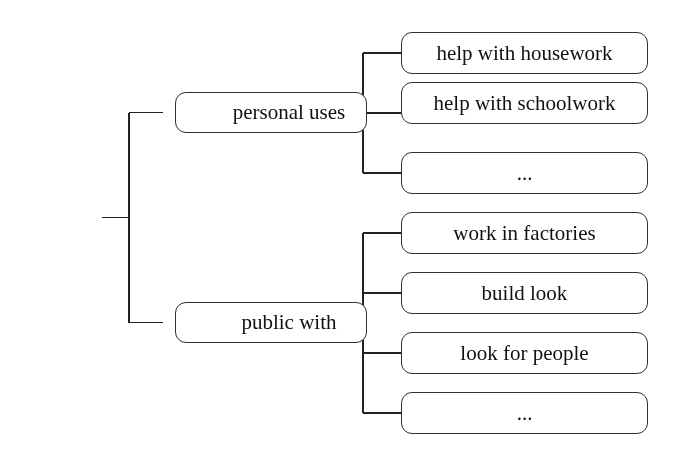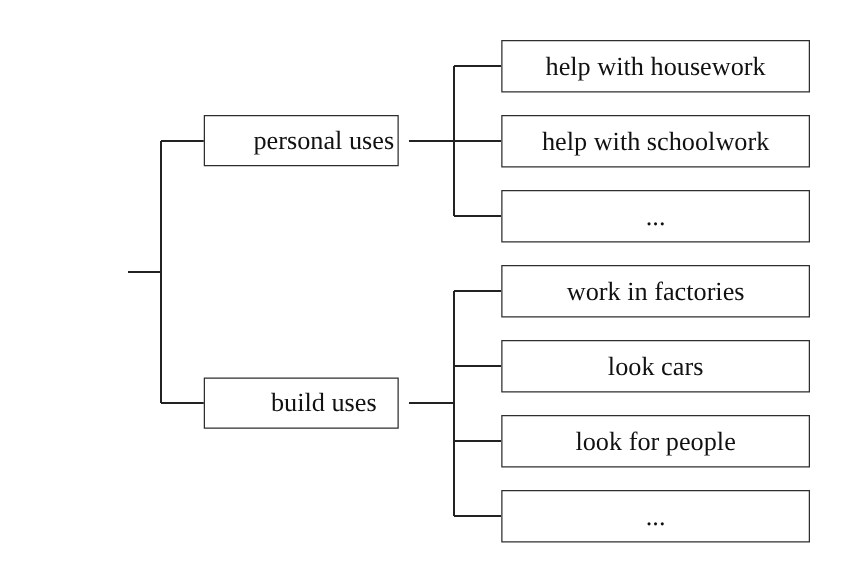--- a/index.html
+++ b/index.html
@@ -20,39 +20,39 @@
     position: absolute;
     left: 0;
     top: 0;
     width: 675px;
     height: 469px;
   }
   .node {
     position: absolute;
     box-sizing: border-box;
     border: 1.4px solid #2e2e2e;
-    border-radius: 0;
+    border-radius: 11px;
     background: #ffffff;
     display: flex;
     align-items: center;
     justify-content: center;
     font-size: 21px;
     line-height: 1;
     white-space: nowrap;
     text-align: center;
   }
   .node-root   { left: 17px;  top: 195px; width: 85px;  height: 45px; font-size: 22px; }
-  .node-branch { left: 163px; width: 156px; height: 41px; padding-left: 36px; }
+  .node-branch { left: 175px; width: 192px; height: 41px; padding-left: 36px; }
   .node-leaf   { left: 401px; width: 247px; height: 42px; }
 
   .node-personal { top: 92px;  }
   .node-public   { top: 302px; }
 
   .node-leaf-0 { top: 32px;  }
-  .node-leaf-1 { top: 92px;  }
+  .node-leaf-1 { top: 82px;  }
   .node-leaf-2 { top: 152px; }
   .node-leaf-3 { top: 212px; }
   .node-leaf-4 { top: 272px; }
   .node-leaf-5 { top: 332px; font-family: Liberation Serif, serif; }
   .node-leaf-6 { top: 392px; }
 </style>
 </head>
 <body>
 
 <div class="stage">
@@ -75,29 +75,29 @@
     <path d="M363 233 V413"></path>
     <path d="M363 233 H401"></path>
     <path d="M363 293 H401"></path>
     <path d="M363 353 H401"></path>
     <path d="M363 413 H401"></path>
   </svg>
 
 
   <div class="node node-branch node-personal">personal uses</div>
 
-  <div class="node node-branch node-public">build uses</div>
+  <div class="node node-branch node-public">public with</div>
 
   <div class="node node-leaf node-leaf-0">help with housework</div>
 
   <div class="node node-leaf node-leaf-1">help with schoolwork</div>
 
   <div class="node node-leaf node-leaf-2">...</div>
 
   <div class="node node-leaf node-leaf-3">work in factories</div>
 
-  <div class="node node-leaf node-leaf-4">look cars</div>
+  <div class="node node-leaf node-leaf-4">build look</div>
 
   <div class="node node-leaf node-leaf-5">look for people</div>
 
   <div class="node node-leaf node-leaf-6">...</div>
 
 </div>
 
 </body></html>

